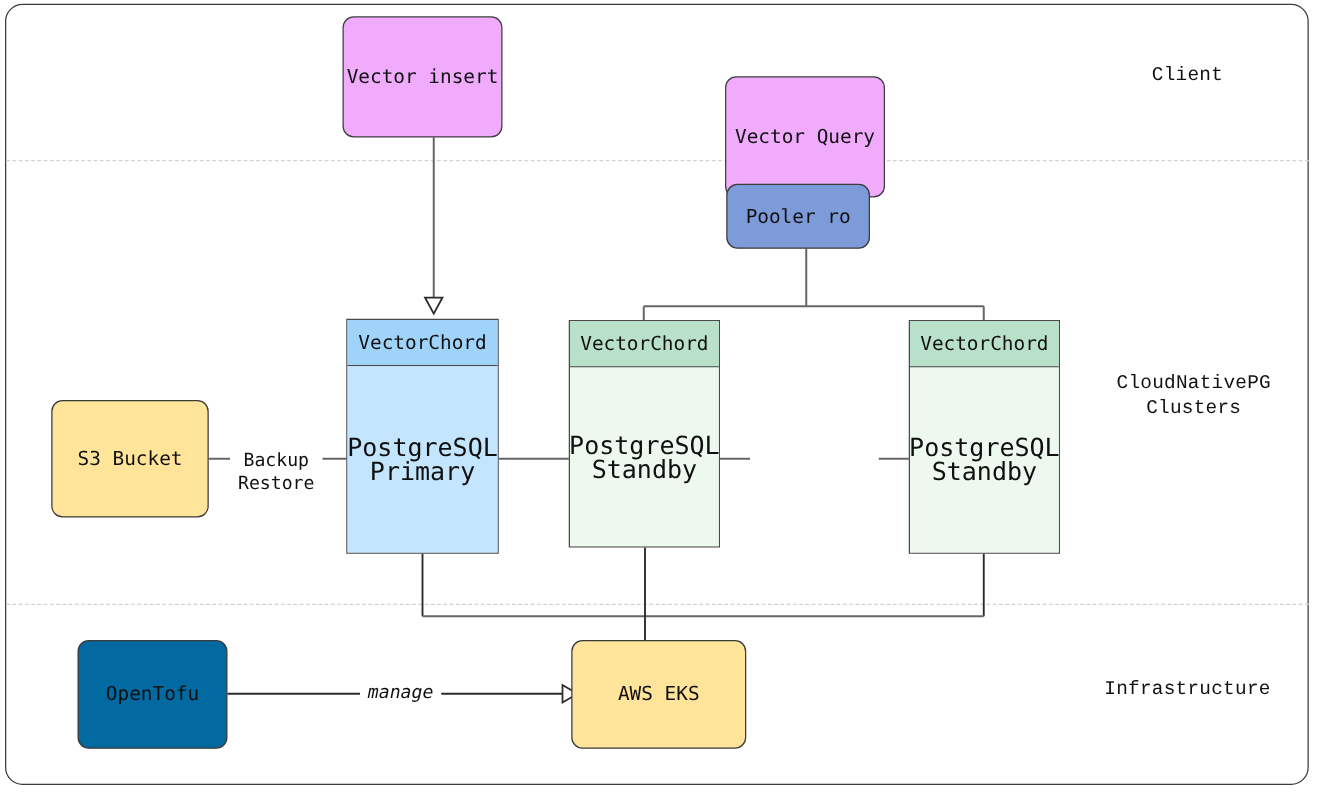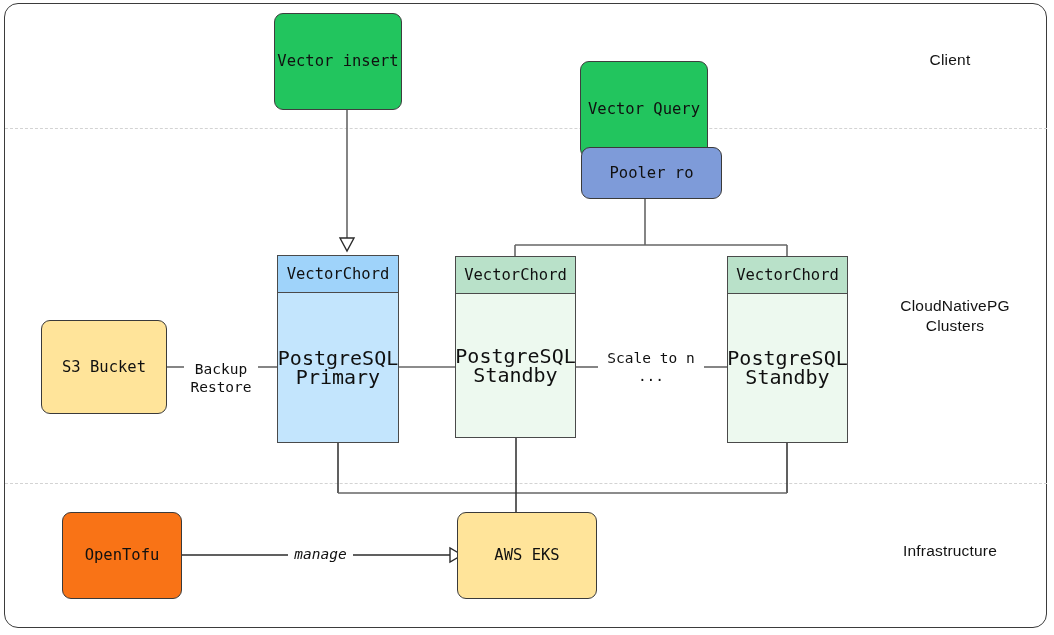--- a/index.html
+++ b/index.html
@@ -39,21 +39,21 @@
   }
   
   .lane-title {
     position: absolute;
     text-align: center;
     color: #121212;
     font-size: 15.5px;
     line-height: 20px;
     letter-spacing: 0.2px;
     white-space: pre-line;
-    font-family: Liberation Sans, sans-serif;
+    font-family: Liberation Mono, monospace;
   }
   
   .edge-svg {
     position: absolute;
     left: 0;
     top: 0;
     width: 1054px;
     height: 635px;
     pointer-events: none;
   }
@@ -82,33 +82,33 @@
     text-align: center;
     border: 1.5px solid #3a3a3a;
     border-radius: 9px;
     font-size: 15.5px;
     line-height: 19px;
     color: #101010;
     white-space: pre-line;
     font-family: "DejaVu Sans Mono", "Liberation Mono", monospace;
   }
   .node.client {
-    background: #22c55e;
+    background: #f0abfc;
     border-color: #3e3e3e;
   }
   .node.pooler {
     background: #7e9bd9;
     border-color: #3a3a3a;
   }
   .node.storage {
     background: #ffe49a;
     border-color: #3a3a3a;
   }
   .node.iac {
-    background: #f97316;
+    background: #0369a1;
     border-color: #3a3a3a;
   }
   
   .dbnode {
     position: absolute;
     box-sizing: border-box;
     border: 1.4px solid #4a4a4a;
     display: flex;
     flex-direction: column;
     border-radius: 0;
@@ -200,21 +200,21 @@
 Clusters</div>
 
   <div class="node client" style="left:274px; top:13px; width:128px; height:97px;">
     <span>Vector insert</span>
   </div>
 
   <div class="node client" style="left:580px; top:13px; width:128px; height:97px;margin-top:48px;">
     <span>Vector Query</span>
   </div>
 
-  <div class="node pooler" style="left:581px; top:147px; width:141px; height:52px;">
+  <div class="node pooler" style="left:581px; top:147px; width:115px; height:52px;">
     <span>Pooler ro</span>
   </div>
 
   <div class="node storage" style="left:41px; top:320px; width:126px; height:94px;align-items:center;">
     <span>S3 Bucket</span>
   </div>
 
   <div class="dbnode primary" style="left:277px; top:255px; width:122px; height:188px;">
     <div class="db-header" style="height:37px;">VectorChord</div>
     <div class="db-body">PostgreSQL
@@ -237,18 +237,16 @@
     <span>OpenTofu</span>
   </div>
 
   <div class="node storage" style="left:457px; top:512px; width:140px; height:87px;">
     <span>AWS EKS</span>
   </div>
 
   <div class="edge-label" style="left:184px; top:340px; width:74px;margin-top:20px;">Backup
 Restore</div>
 
-  <div class="edge-label" style="left:598px; top:349px; width:106px;">Scale to n
-...</div>
 
   <div class="edge-label" style="left:288px; top:545px; width:65px;font-style:italic;">manage</div>
 
 </div>
 
 </body></html>

